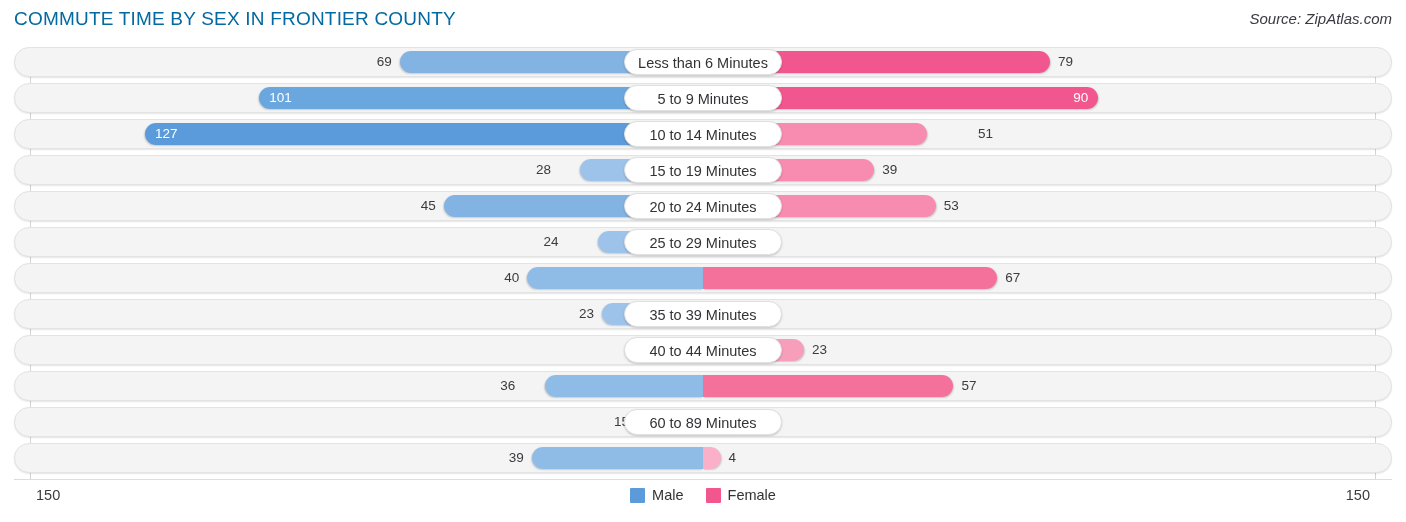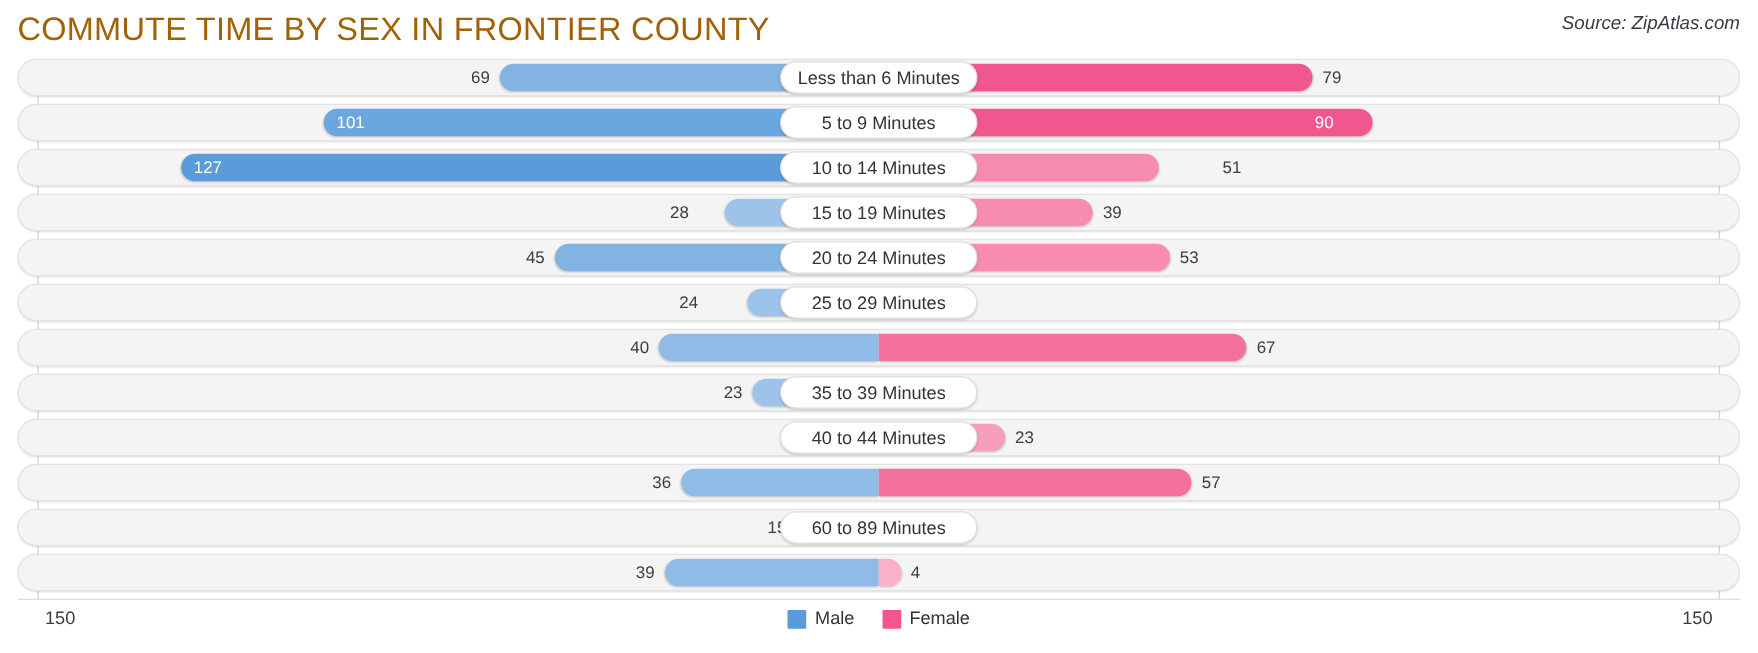--- a/index.html
+++ b/index.html
@@ -21,23 +21,23 @@
   #header {
     position: absolute;
     top: 0; left: 0;
     width: 1406px;
     height: 42px;
   }
   #chart-title {
     position: absolute;
     left: 14px;
     top: 8px;
-    font-size: 26px;
+    font-size: 19px;
     letter-spacing: 0.2px;
-    color: #a16207;
+    color: #0369a1;
     font-weight: 400;
     white-space: nowrap;
   }
   #source-label {
     position: absolute;
     right: 14px;
     top: 10px;
     font-size: 15px;
     font-style: italic;
     color: #3a3a44;
@@ -200,21 +200,21 @@
         <div class="bar bar-female" style="left: 689px; width: 347.073px; background: rgb(242, 86, 143);"></div>
         <div class="val val-male-out val-out" style="left: 319.86px; width: 58px; text-align: right;">69</div>
         <div class="val val-female-out val-out" style="left: 1044.07px; width: 58px; text-align: left;">79</div>
         <div class="cat-pill" style="left: 610px; width: 158px;">Less than 6 Minutes</div>
       </div>
       <div class="row" style="top: 36px;">
         <div class="track"></div>
         <div class="bar bar-male" style="left: 245.273px; width: 443.727px; background: rgb(107, 167, 223);"></div>
         <div class="bar bar-female" style="left: 689px; width: 395.4px; background: rgb(242, 86, 143);"></div>
         <div class="val val-male-out val-in" style="left: 255.273px; width: 60px; text-align: left;">101</div>
-        <div class="val val-female-out val-in" style="left: 1016.4px; width: 58px; text-align: center;">90</div>
+        <div class="val val-female-out val-in" style="left: 1016.4px; width: 58px; text-align: right;">90</div>
         <div class="cat-pill" style="left: 610px; width: 158px;">5 to 9 Minutes</div>
       </div>
       <div class="row" style="top: 72px;">
         <div class="track"></div>
         <div class="bar bar-male" style="left: 131.047px; width: 557.953px; background: rgb(91, 155, 219);"></div>
         <div class="bar bar-female" style="left: 689px; width: 224.06px; background: rgb(247, 140, 176);"></div>
         <div class="val val-male-out val-in" style="left: 141.047px; width: 60px; text-align: left;">127</div>
         <div class="val val-female-out val-out" style="left: 921.06px; width: 58px; text-align: right;">51</div>
         <div class="cat-pill" style="left: 610px; width: 158px;">10 to 14 Minutes</div>
       </div>
@@ -262,21 +262,21 @@
         <div class="bar bar-male" style="left: 662.64px; width: 26.36px; background: rgb(168, 201, 236);"></div>
         <div class="bar bar-female" style="left: 689px; width: 101.047px; background: rgb(247, 158, 187);"></div>
         <div class="val val-male-out val-out" style="left: 596.64px; width: 58px; text-align: right;">6</div>
         <div class="val val-female-out val-out" style="left: 798.047px; width: 58px; text-align: left;">23</div>
         <div class="cat-pill" style="left: 610px; width: 158px;">40 to 44 Minutes</div>
       </div>
       <div class="row" style="top: 324px;">
         <div class="track"></div>
         <div class="bar bar-male" style="left: 530.84px; width: 158.16px; background: rgb(143, 188, 231);"></div>
         <div class="bar bar-female" style="left: 689px; width: 250.42px; background: rgb(244, 113, 156);"></div>
-        <div class="val val-male-out val-out" style="left: 464.84px; width: 58px; text-align: right;">36</div>
+        <div class="val val-male-out val-out" style="left: 464.84px; width: 58px; text-align: center;">36</div>
         <div class="val val-female-out val-out" style="left: 947.42px; width: 58px; text-align: left;">57</div>
       </div>
       <div class="row" style="top: 360px;">
         <div class="track"></div>
         <div class="bar bar-male" style="left: 623.1px; width: 65.9px; background: rgb(157, 195, 234);"></div>
         <div class="bar bar-female" style="left: 689px; width: 39.54px; background: rgb(249, 176, 200);"></div>
         <div class="val val-male-out val-out" style="left: 557.1px; width: 58px; text-align: right;">15</div>
         <div class="val val-female-out val-out" style="left: 736.54px; width: 58px; text-align: left;">9</div>
         <div class="cat-pill" style="left: 610px; width: 158px;">60 to 89 Minutes</div>
       </div>

